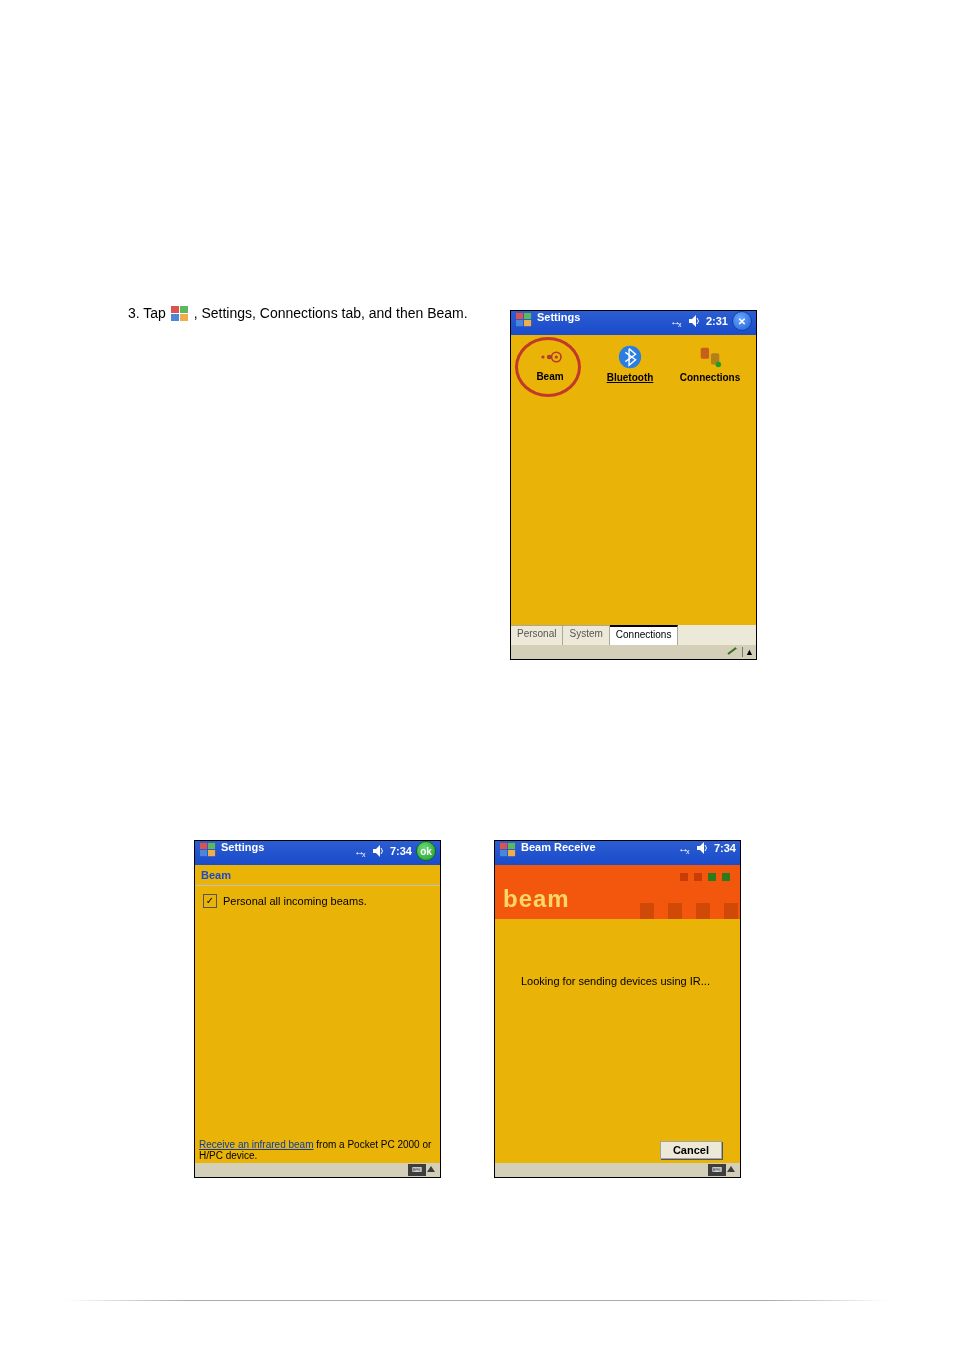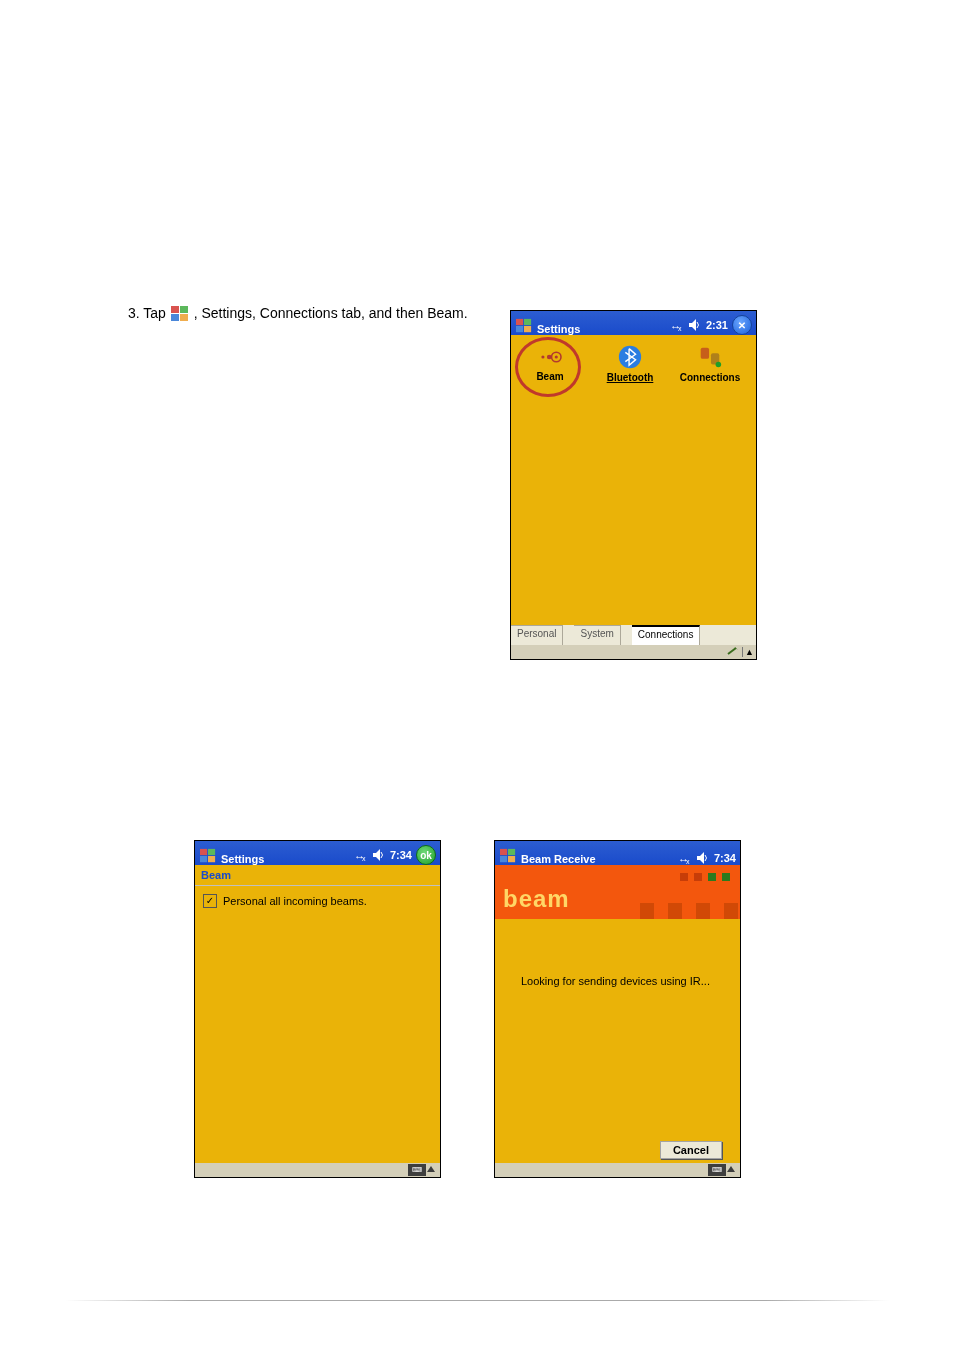--- a/index.html
+++ b/index.html
@@ -31,21 +31,21 @@
     position: absolute;
     border: 1.5px solid #000;
     background: #fff;
     box-sizing: border-box;
     overflow: hidden;
   }
   .titlebar {
     height: 24px;
     background: linear-gradient(#2c5dd1, #1a4bcb);
     display: flex;
-    align-items: flex-end;
+    align-items: flex-start;
     font-size: 11px;
     color: #fff;
   }
   .titlebar .flag {
     width: 20px;
     height: 18px;
     margin: 0 3px;
     display: flex;
     align-items: center;
     justify-content: center;
@@ -99,21 +99,20 @@
   }
   .tabrow {
     position: absolute;
     left: 0;
     right: 0;
     bottom: 14px;
     height: 20px;
     background: #ece9d8;
     font-size: 10px;
     display: flex;
-    gap: 11px;
   }
   .tab {
     border-top: 1px solid #aca899;
     border-right: 1px solid #aca899;
     padding: 2px 6px;
     background: #ece9d8;
     color: #000;
   }
   .tab.inactive {
     background: #ece9d8;
@@ -418,20 +417,23 @@
         <span class="pill ok-btn">ok</span>
       </span>
     </div>
 
     <div class="content" style="bottom:14px;">
       <div class="beam-header">Beam</div>
       <div class="checkbox-row">
         <span class="chk">✓</span>
         <span>Personal all incoming beams.</span>
       </div>
+      <div class="footnote">
+        <span class="link">Receive an infrared beam</span><span> from a Pocket PC 2000 or H/PC device.</span>
+      </div>
     </div>
 
     <div class="bottombar">
       <span class="sip">⌨</span>
       <span style="width:10px"></span>
     </div>
   </div>
 
   <div class="ppc" style="left:494px; top:840px; width:247px; height:338px;">
     <div class="titlebar">

